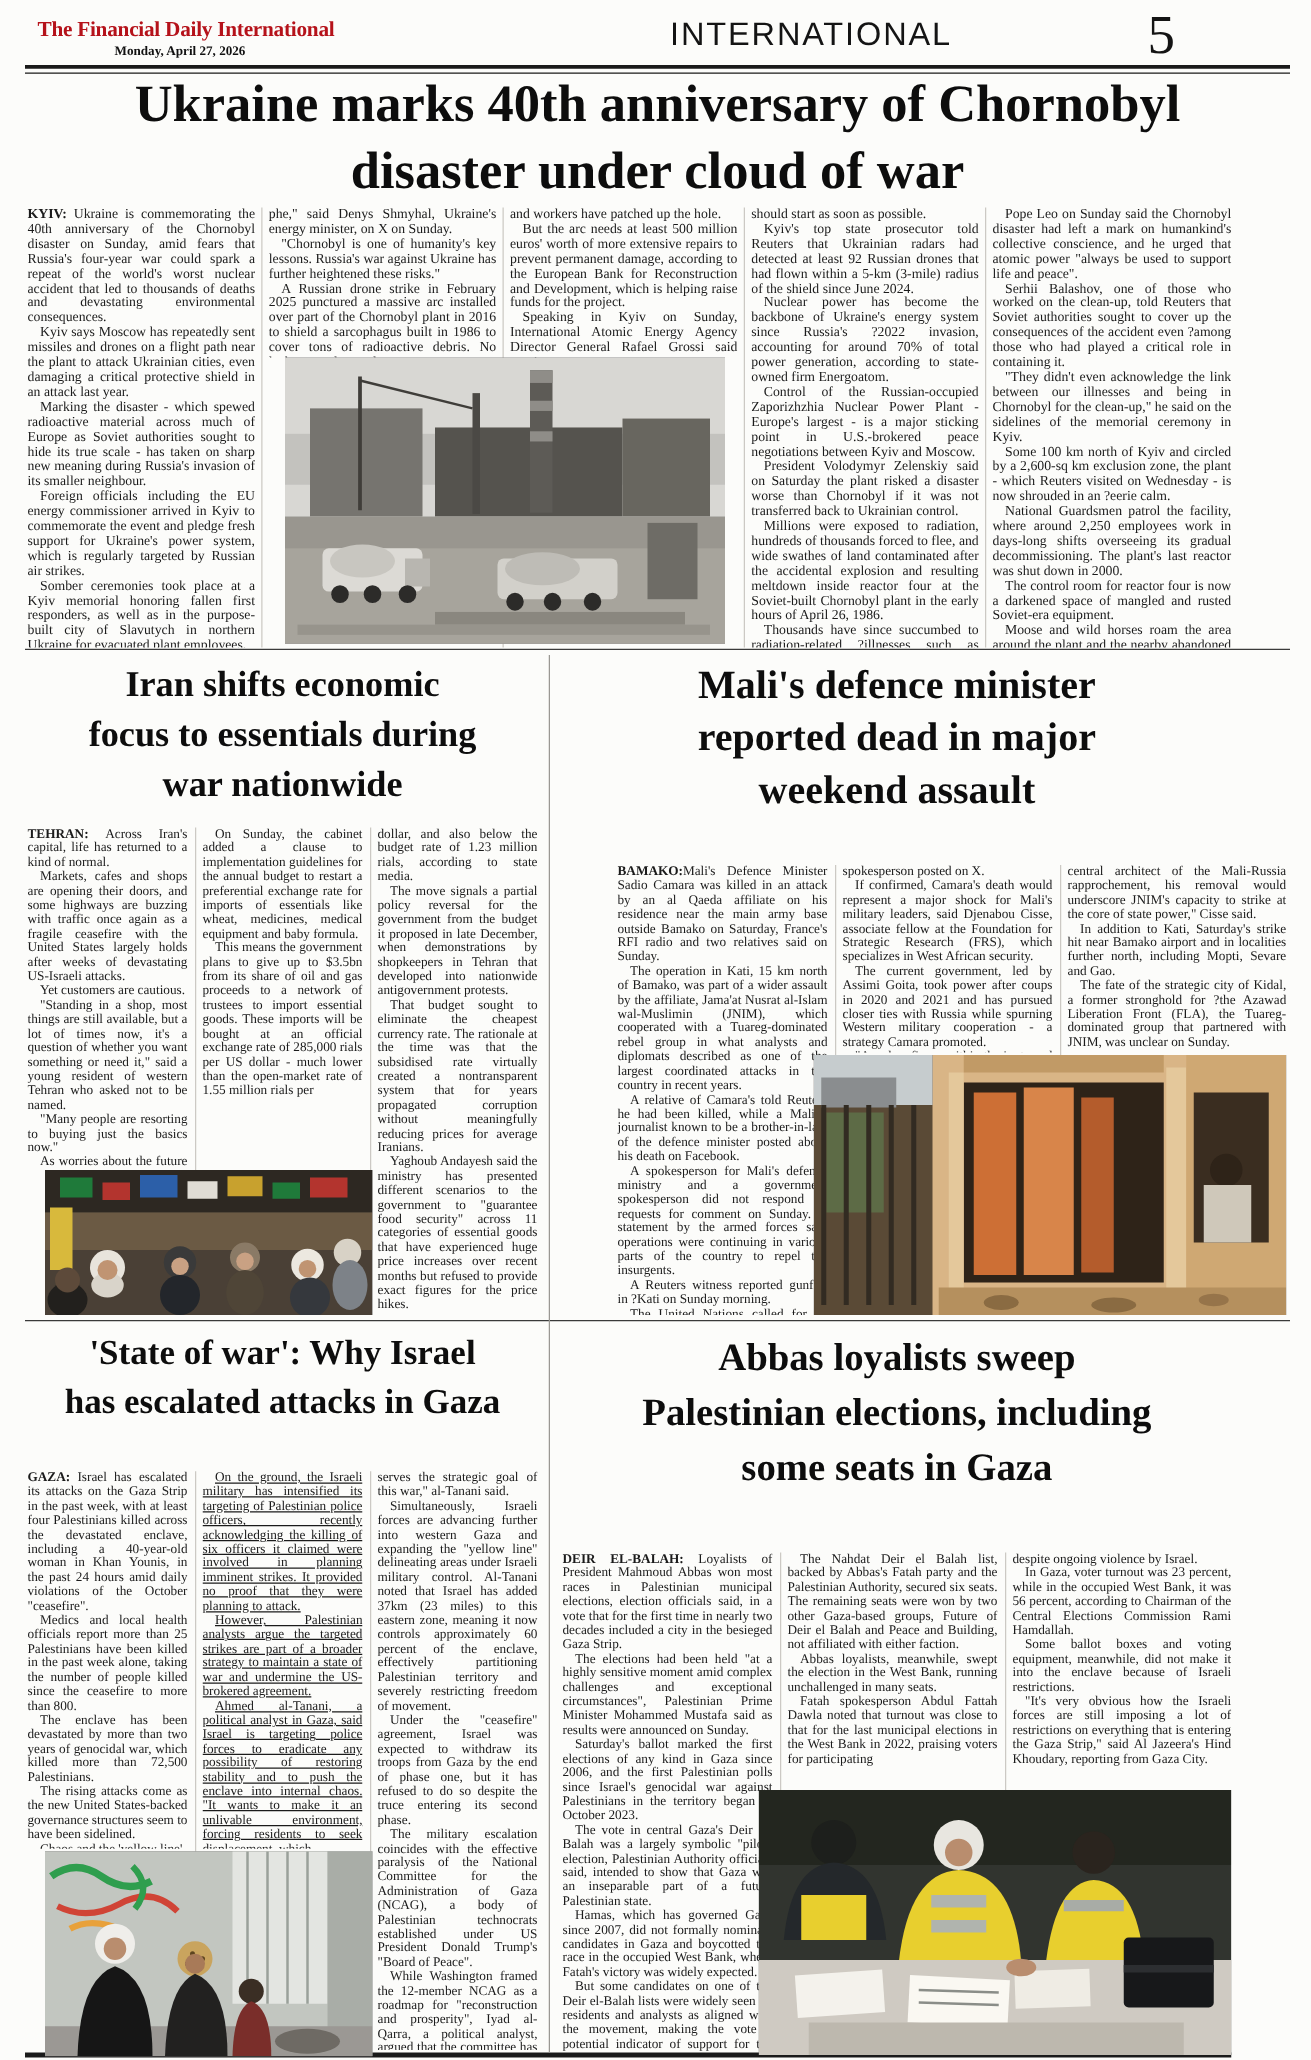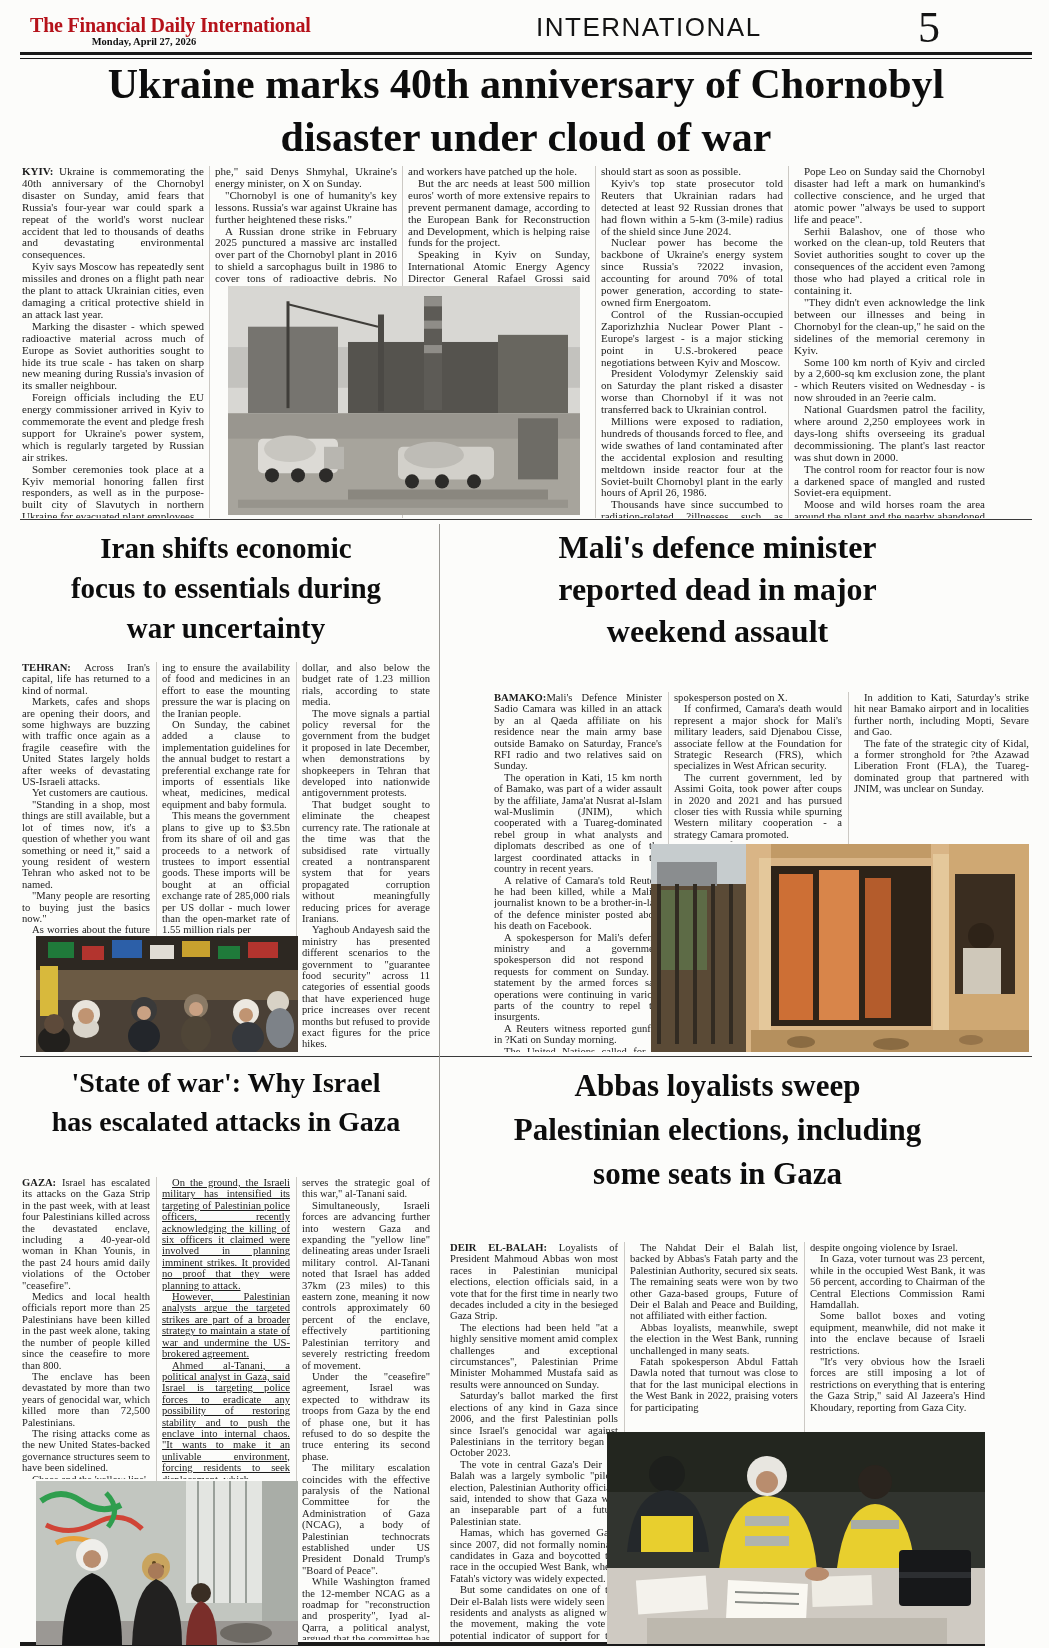--- a/index.html
+++ b/index.html
@@ -1,19 +1,19 @@
 <!DOCTYPE html>
 <html><head>
 <meta charset="utf-8">
 <style>
   html,body{margin:0;padding:0;background:#e8e8e8;}
   #page{position:relative;width:1049px;height:1648px;background:#fcfcfa;margin:0 auto;
         font-family:"Liberation Serif",serif;color:#1b1b1b;overflow:hidden;}
   
-  .masthead{position:absolute;left:30px;top:14px;font-size:20px;font-weight:bold;
+  .masthead{position:absolute;left:30px;top:14px;font-size:17px;font-weight:bold;
             color:#b5121a;letter-spacing:-0.2px;white-space:nowrap;}
   .issue-date{position:absolute;left:30px;top:36px;width:228px;text-align:center;
               font-size:10.5px;font-weight:bold;color:#111;}
   .section-title{position:absolute;left:536px;top:12px;font-family:"Liberation Sans",sans-serif;
               font-size:26px;letter-spacing:1.5px;color:#141414;}
   .page-num{position:absolute;left:918px;top:2px;font-size:44px;color:#141414;}
   .hdr-rule{position:absolute;left:20px;top:52px;width:1012px;height:3px;
             border-top:3px solid #1a1a1a;border-bottom:1px solid #1a1a1a;}
   
   .hrule{position:absolute;left:20px;width:1012px;height:1px;background:#3a3a3a;}
@@ -158,21 +158,21 @@
         <p class="ind">Some 100 km north of Kyiv and circled by a 2,600-sq km exclusion zone, the plant - which Reuters visited on Wednesday - is now shrouded in an ?eerie calm.</p>
         <p class="ind">National Guardsmen patrol the facility, where around 2,250 employees work in days-long shifts overseeing its gradual decommissioning. The plant's last reactor was shut down in 2000.</p>
         <p class="ind">The control room for reactor four is now a darkened space of mangled and rusted Soviet-era equipment.</p>
         <p class="ind">Moose and wild horses roam the area around the plant and the nearby abandoned city of Prypiat, in a sign of how nature has taken over in the absence of humans.</p>
       </div>
     </div>
 
   <div class="headline" id="irn-head">
       <div>Iran shifts economic</div>
       <div>focus to essentials during</div>
-      <div>war uncertainty</div>
+      <div>war nationwide</div>
     </div>
   <div class="body" id="irn-body">
     <div class="crule" style="left:134px"></div>
     <div class="crule" style="left:274px"></div>
     <div class="photo" id="photo-irn">
       <svg viewBox="0 0 262 116" preserveAspectRatio="none">
         <rect x="0" y="0" width="262" height="116" fill="#4a4036"></rect>
         <rect x="0" y="0" width="262" height="34" fill="#2d2822"></rect>
         <rect x="12" y="6" width="26" height="16" fill="#1f7a3a"></rect>
         <rect x="46" y="10" width="22" height="14" fill="#b3342e"></rect>
@@ -203,21 +203,20 @@
     </div>
   <div class="col c1">
         <p><b>TEHRAN: </b>Across Iran's capital, life has returned to a kind of normal.</p>
         <p class="ind">Markets, cafes and shops are opening their doors, and some highways are buzzing with traffic once again as a fragile ceasefire with the United States largely holds after weeks of devastating US-Israeli attacks.</p>
         <p class="ind">Yet customers are cautious.</p>
         <p class="ind">"Standing in a shop, most things are still available, but a lot of times now, it's a question of whether you want something or need it," said a young resident of western Tehran who asked not to be named.</p>
         <p class="ind">"Many people are resorting to buying just the basics now."</p>
         <p class="ind">As worries about the future rise and purchasing habits change, the government is mov-</p>
       </div>
       <div class="col c2">
-        <p>ing to ensure the availability of food and medicines in an effort to ease the mounting pressure the war is placing on the Iranian people.</p>
         <p class="ind">On Sunday, the cabinet added a clause to implementation guidelines for the annual budget to restart a preferential exchange rate for imports of essentials like wheat, medicines, medical equipment and baby formula.</p>
         <p class="ind">This means the government plans to give up to $3.5bn from its share of oil and gas proceeds to a network of trustees to import essential goods. These imports will be bought at an official exchange rate of 285,000 rials per US dollar - much lower than the open-market rate of 1.55 million rials per</p>
       </div>
       <div class="col c3">
         <p>dollar, and also below the budget rate of 1.23 million rials, according to state media.</p>
         <p class="ind">The move signals a partial policy reversal for the government from the budget it proposed in late December, when demonstrations by shopkeepers in Tehran that developed into nationwide antigovernment protests.</p>
         <p class="ind">That budget sought to eliminate the cheapest currency rate. The rationale at the time was that the subsidised rate virtually created a nontransparent system that for years propagated corruption without meaningfully reducing prices for average Iranians.</p>
         <p class="ind">Yaghoub Andayesh said the ministry has presented different scenarios to the government to "guarantee food security" across 11 categories of essential goods that have experienced huge price increases over recent months but refused to provide exact figures for the price hikes.</p>
       </div>
     </div>
@@ -267,20 +266,21 @@
         <p class="ind">A Reuters witness reported gunfire in ?Kati on Sunday morning.</p>
         <p class="ind">The United Nations called for an international response to violence and terrorism in West Africa's Sahel region following Saturday's assault, for which authorities have not provided a death toll.</p>
       </div>
       <div class="col c2">
         <p>spokesperson posted on X.</p>
         <p class="ind">If confirmed, Camara's death would represent a major shock for Mali's military leaders, said Djenabou Cisse, associate fellow at the Foundation for Strategic Research (FRS), which specializes in West African security.</p>
         <p class="ind">The current government, led by Assimi Goita, took power after coups in 2020 and 2021 and has pursued closer ties with Russia while spurning Western military cooperation - a strategy Camara promoted.</p>
         <p class="ind">"As a key figure within the junta and a</p>
       </div>
       <div class="col c3">
+        <p>central architect of the Mali-Russia rapprochement, his removal would underscore JNIM's capacity to strike at the core of state power," Cisse said.</p>
         <p class="ind">In addition to Kati, Saturday's strike hit near Bamako airport and in localities further north, including Mopti, Sevare and Gao.</p>
         <p class="ind">The fate of the strategic city of Kidal, a former stronghold for ?the Azawad Liberation Front (FLA), the Tuareg-dominated group that partnered with JNIM, was unclear on Sunday.</p>
       </div>
     </div>
 
   <div class="headline" id="gza-head">
       <div>'State of war': Why Israel</div>
       <div>has escalated attacks in Gaza</div>
     </div>
   <div class="body" id="gza-body">

